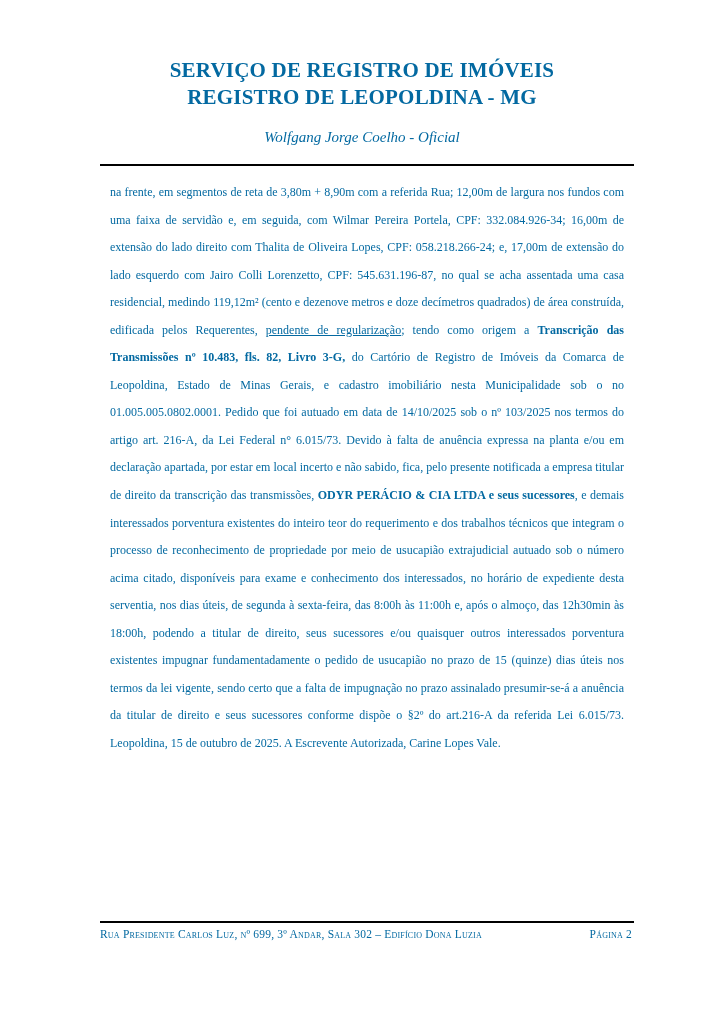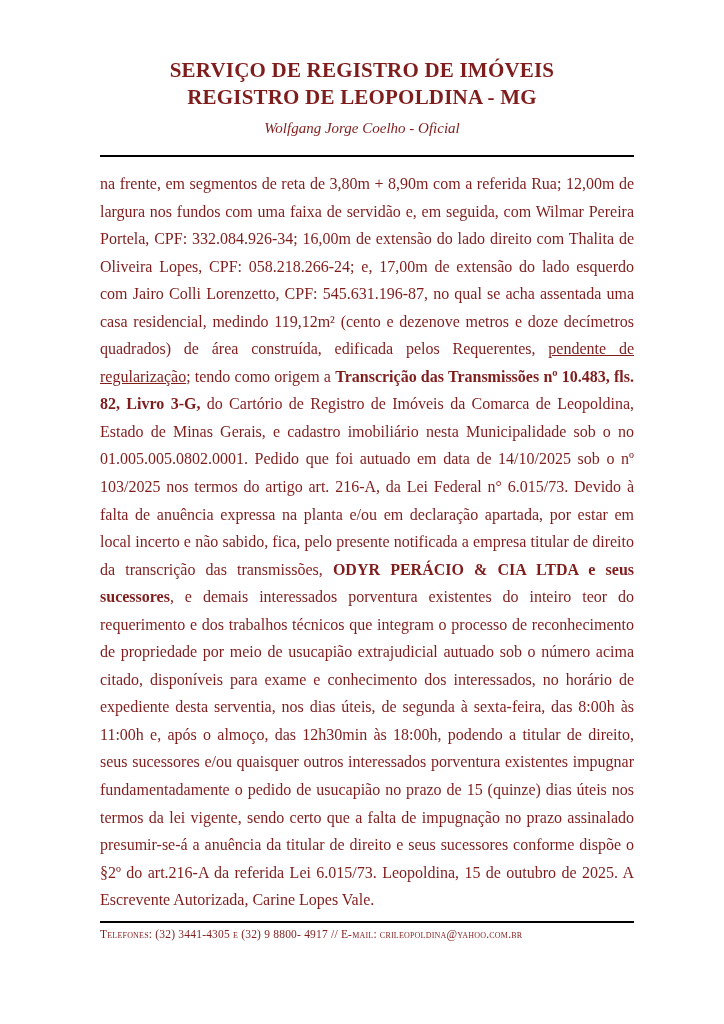--- a/index.html
+++ b/index.html
@@ -6,52 +6,52 @@
     margin: 0;
     padding: 0;
     background: #ffffff;
   }
   .page {
     position: relative;
     width: 724px;
     height: 1024px;
     margin: 0 auto;
     background: #ffffff;
-    color: #7f1d1d;
+    color: #0369a1;
     font-family: "Liberation Serif", serif;
     box-sizing: border-box;
     overflow: hidden;
   }
   .letterhead {
     text-align: center;
     padding-top: 57px;
   }
   .title-line {
     font-size: 21px;
     font-weight: bold;
     line-height: 27px;
     letter-spacing: 0.2px;
   }
   .official-name {
     font-style: italic;
     font-size: 15px;
     line-height: 18px;
-    margin-top: 8px;
+    margin-top: 17px;
   }
   .rule {
     border: none;
     border-top: 2px solid #000000;
     margin: 18px 90px 0 100px;
   }
   .doc-body {
     margin: 13px 90px 0 100px;
   }
   .paragraph {
-    margin: 0;
-    font-size: 16px;
+    margin: 10px;
+    font-size: 12px;
     line-height: 27.55px;
     text-align: justify;
   }
   .seg-bold {
     font-weight: bold;
   }
   .seg-underline {
     text-decoration: underline;
   }
   .page-footer {
@@ -87,16 +87,19 @@
     <div class="official-name">Wolfgang Jorge Coelho - Oficial</div>
   </header>
 
   <hr class="rule">
 
   <main class="doc-body">
     <p class="paragraph"><span>na frente, em segmentos de reta de 3,80m + 8,90m com a referida Rua; 12,00m de largura nos fundos com uma faixa de servidão e, em seguida, com Wilmar Pereira Portela, CPF: 332.084.926-34; 16,00m de extensão do lado direito com Thalita de Oliveira Lopes, CPF: 058.218.266-24; e, 17,00m de extensão do lado esquerdo com Jairo Colli Lorenzetto, CPF: 545.631.196-87, no qual se acha assentada uma casa residencial, medindo 119,12m² (cento e dezenove metros e doze decímetros quadrados) de área construída, edificada pelos Requerentes, </span><span class="seg-underline">pendente de regularização</span><span>; tendo como origem a </span><span class="seg-bold">Transcrição das Transmissões nº 10.483, fls. 82, Livro 3-G,</span><span> do Cartório de Registro de Imóveis da Comarca de Leopoldina, Estado de Minas Gerais, e cadastro imobiliário nesta Municipalidade sob o no 01.005.005.0802.0001. Pedido que foi autuado em data de 14/10/2025 sob o nº 103/2025 nos termos do artigo art. 216-A, da Lei Federal n° 6.015/73. Devido à falta de anuência expressa na planta e/ou em declaração apartada, por estar em local incerto e não sabido, fica, pelo presente notificada a empresa titular de direito da transcrição das transmissões, </span><span class="seg-bold">ODYR PERÁCIO &amp; CIA LTDA e seus sucessores</span><span>, e demais interessados porventura existentes do inteiro teor do requerimento e dos trabalhos técnicos que integram o processo de reconhecimento de propriedade por meio de usucapião extrajudicial autuado sob o número acima citado, disponíveis para exame e conhecimento dos interessados, no horário de expediente desta serventia, nos dias úteis, de segunda à sexta-feira, das 8:00h às 11:00h e, após o almoço, das 12h30min às 18:00h, podendo a titular de direito, seus sucessores e/ou quaisquer outros interessados porventura existentes impugnar fundamentadamente o pedido de usucapião no prazo de 15 (quinze) dias úteis nos termos da lei vigente, sendo certo que a falta de impugnação no prazo assinalado presumir-se-á a anuência da titular de direito e seus sucessores conforme dispõe o §2º do art.216-A da referida Lei 6.015/73. Leopoldina, 15 de outubro de 2025. A Escrevente Autorizada, Carine Lopes Vale.</span></p>
   </main>
 
   <footer class="page-footer">
-    <div>Telefones: (32) 3441-4305 e (32) 9 8800- 4917  //  E-mail: crileopoldina@yahoo.com.br</div>
+    <div class="footer-row">
+      <span>Rua Presidente Carlos Luz, nº 699, 3º Andar, Sala 302 – Edifício Dona Luzia</span>
+      <span class="page-num">Página 2</span>
+    </div>
   </footer>
 
 </div>
 
 </body></html>

